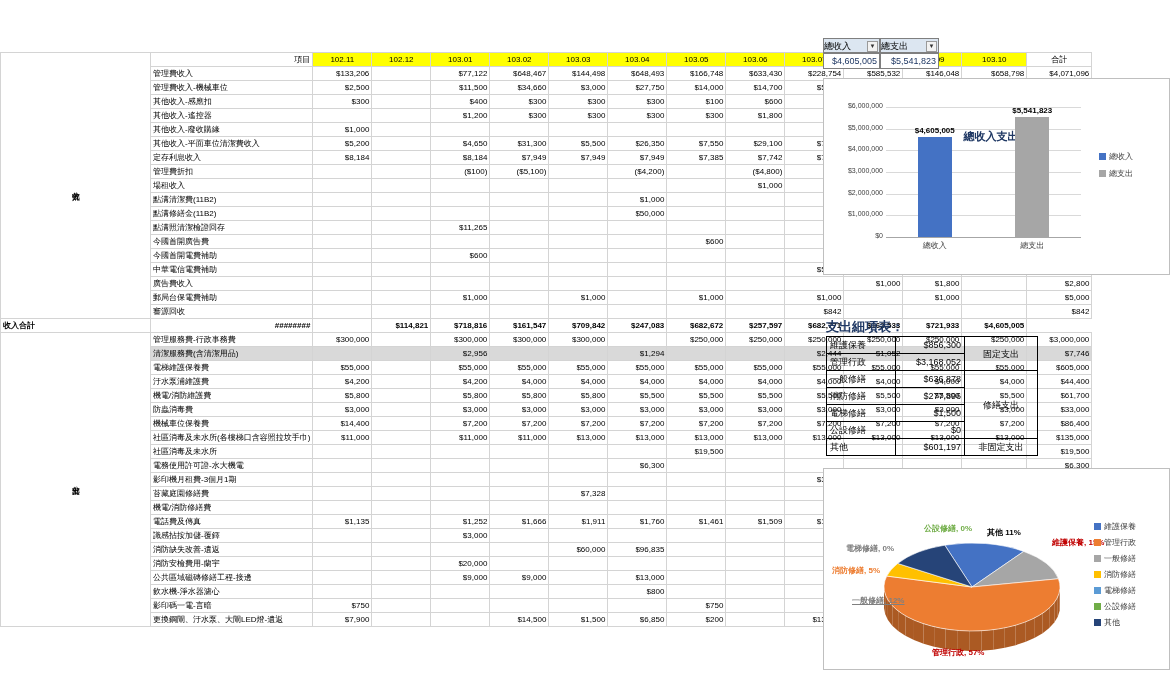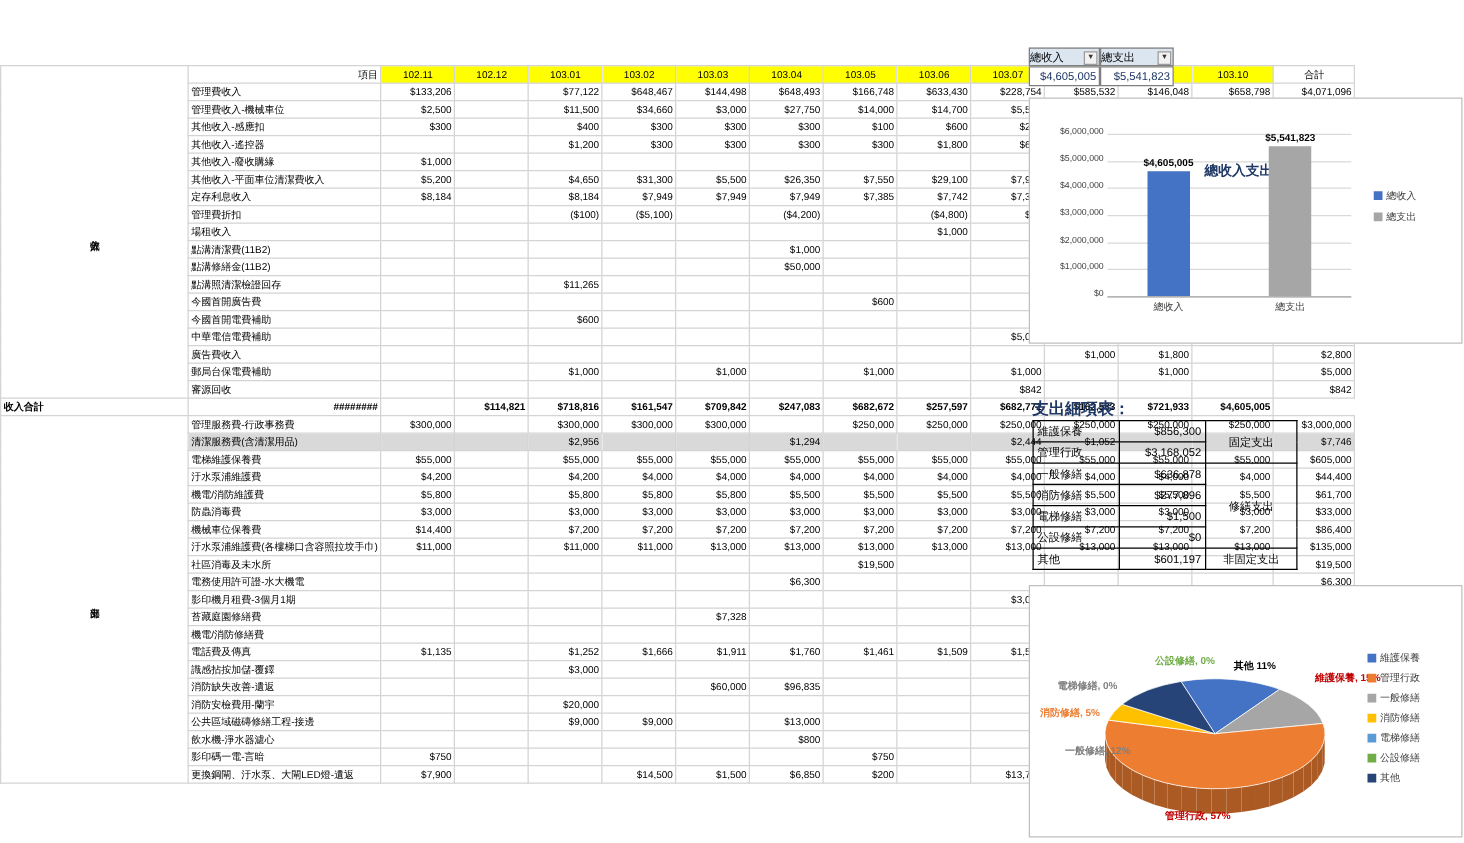--- a/index.html
+++ b/index.html
@@ -537,21 +537,21 @@
           <td class="c-num">$7,200</td>
           <td class="c-num">$7,200</td>
           <td class="c-num">$7,200</td>
           <td class="c-num">$7,200</td>
           <td class="c-num">$7,200</td>
           <td class="c-num">$7,200</td>
           <td class="c-num">$7,200</td>
           <td class="c-tot">$86,400</td>
         </tr>
         <tr class="">
-          <td class="c-label">汙水泵浦維護費(各樓梯口含容照拉坟手巾)</td>
+          <td class="c-label">社區消毒及未水所(各樓梯口含容照拉坟手巾)</td>
           <td class="c-num">$11,000</td>
           <td class="c-num"></td>
           <td class="c-num">$11,000</td>
           <td class="c-num">$11,000</td>
           <td class="c-num">$13,000</td>
           <td class="c-num">$13,000</td>
           <td class="c-num">$13,000</td>
           <td class="c-num">$13,000</td>
           <td class="c-num">$13,000</td>
           <td class="c-num">$13,000</td>
@@ -877,21 +877,21 @@
           <polygon points="68.28490504600337,136.6380232084528 63.9215416416305,130.98857998473972 63.9215416416305,150.98857998473972 68.28490504600337,156.6380232084528" fill="rgb(171,90,35)" stroke="none"></polygon>
           <polygon points="63.9215416416305,130.98857998473972 61.15097617759889,125.09307868798881 61.15097617759889,145.0930786879888 63.9215416416305,150.98857998473972" fill="rgb(171,90,35)" stroke="none"></polygon>
           <polygon points="61.15097617759889,125.09307868798881 60.025694760943026,119.06320479038988 60.025694760943026,139.06320479038988 61.15097617759889,145.0930786879888" fill="rgb(171,90,35)" stroke="none"></polygon>
           <path d="M 148 118 L 120.80650449500463 76.15351328301324 A 88 44 0 0 1 199.72510220173763 82.40325224750231 Z" fill="#4472c4" stroke="#ffffff" stroke-width="0.6"></path>
           <path d="M 148 118 L 199.72510220173763 82.40325224750231 A 88 44 0 0 1 234.44127806412462 109.75522215822812 Z" fill="#a6a6a6" stroke="#ffffff" stroke-width="0.6"></path>
           <path d="M 148 118 L 234.44127806412462 109.75522215822812 A 88 44 0 1 1 62.76468182068045 107.05764496474642 Z" fill="#ed7d31" stroke="#ffffff" stroke-width="0.6"></path>
           <path d="M 148 118 L 62.76468182068045 107.05764496474642 A 88 44 0 0 1 73.69914255582265 94.42362102092417 Z" fill="#ffc000" stroke="#ffffff" stroke-width="0.6"></path>
           <path d="M 148 118 L 73.69914255582265 94.42362102092417 A 88 44 0 0 1 120.80650449500453 76.15351328301327 Z" fill="#264478" stroke="#ffffff" stroke-width="0.6"></path>
         </svg>
         <div class="pielabel" style="left:228px;top:68px;color:#c00000;">維護保養, 15%</div>
-        <div class="pielabel" style="left:28px;top:126px;color:#7f7f7f;">一般修繕, 12%</div>
+        <div class="pielabel" style="left:28px;top:126px;color:#7f7f7f;text-decoration:underline;">一般修繕, 12%</div>
         <div class="pielabel" style="left:108px;top:178px;color:#c00000;">管理行政, 57%</div>
         <div class="pielabel" style="left:8px;top:96px;color:#ed7d31;">消防修繕, 5%</div>
         <div class="pielabel" style="left:22px;top:74px;color:#7f7f7f;">電梯修繕, 0%</div>
         <div class="pielabel" style="left:100px;top:54px;color:#70ad47;">公設修繕, 0%</div>
         <div class="pielabel" style="left:163px;top:58px;color:#000000;">其他 11%</div>
         <div class="legend" style="left:270px;top:52px;">
           <div style="margin-bottom:5px"><span class="lswatch" style="background:#4472c4"></span>維護保養</div>
           <div style="margin-bottom:5px"><span class="lswatch" style="background:#ed7d31"></span>管理行政</div>
           <div style="margin-bottom:5px"><span class="lswatch" style="background:#a6a6a6"></span>一般修繕</div>
           <div style="margin-bottom:5px"><span class="lswatch" style="background:#ffc000"></span>消防修繕</div>

